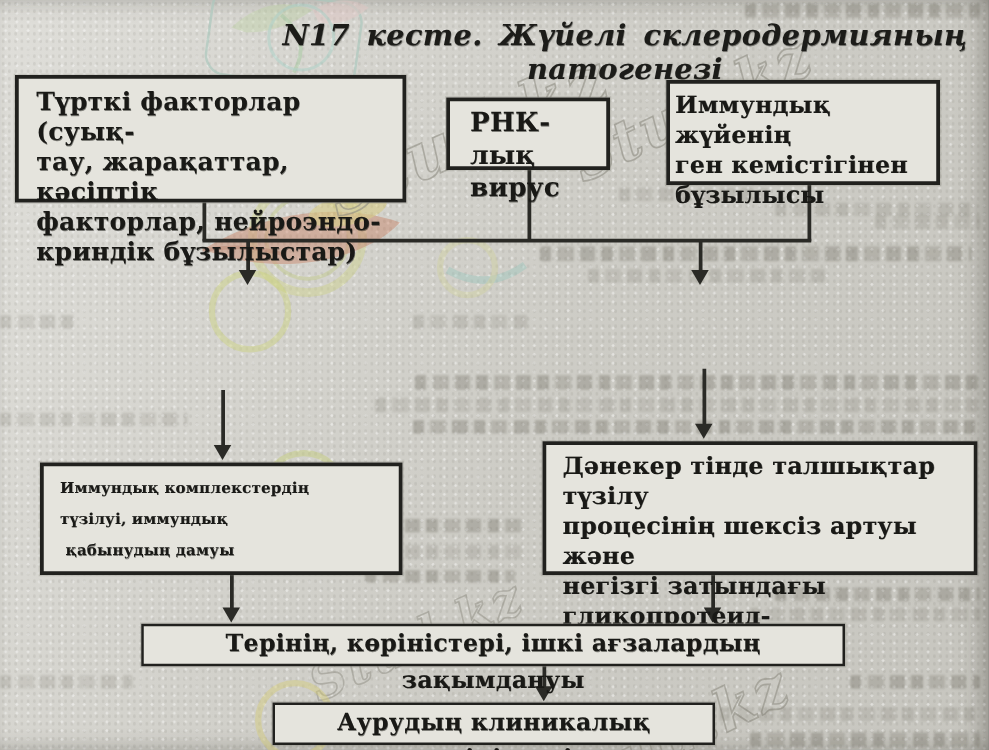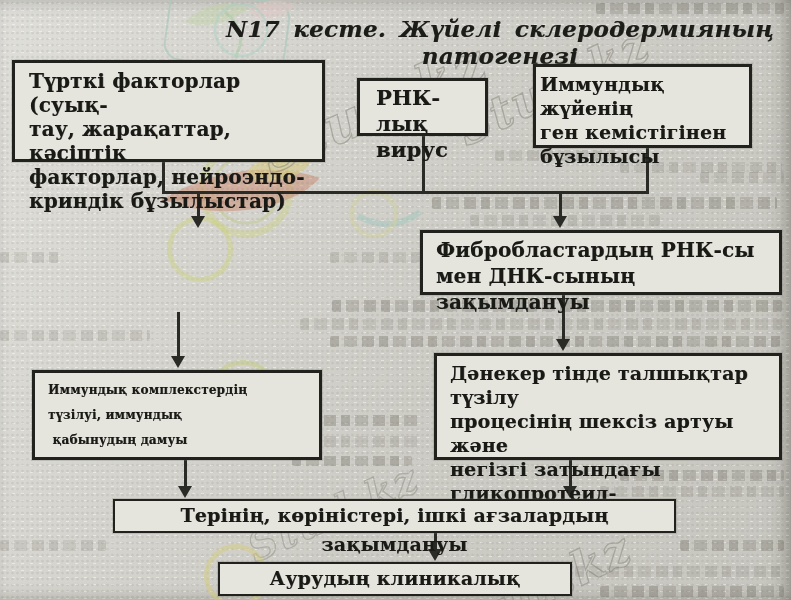--- a/index.html
+++ b/index.html
@@ -142,22 +142,20 @@
 криндік бұзылыстар)</div>
 
   <div class="box" style="left:357px;top:78px;width:131px;height:58px;font-size:21px;line-height:26px;padding:4px 0 0 16px;">РНК-лық
 вирус</div>
 
   <div class="box" style="left:533px;top:64px;width:219px;height:84px;font-size:19px;line-height:24px;padding:5px 0 0 4px;">Иммундық жүйенің
 ген кемістігінен
 бұзылысы</div>
 
 
-  <div class="box" style="left:420px;top:230px;width:362px;height:65px;font-size:20px;line-height:26px;padding:4px 0 0 13px;">Фибробластардың РНК-сы
-мен ДНК-сының зақымдануы</div>
 
   <div class="box" style="left:32px;top:370px;width:290px;height:90px;font-size:12px;line-height:25px;padding:5px 0 0 13px;">Иммундық комплекстердің
 түзілуі, иммундық
  қабынудың дамуы</div>
 
   <div class="box" style="left:434px;top:353px;width:348px;height:107px;font-size:19px;line-height:24px;padding:5px 0 0 13px;">Дәнекер тінде талшықтар түзілу
 процесінің шексіз артуы және
 негізгі затындағы гликопротеид-
 тердің өзгерістері</div>
 

